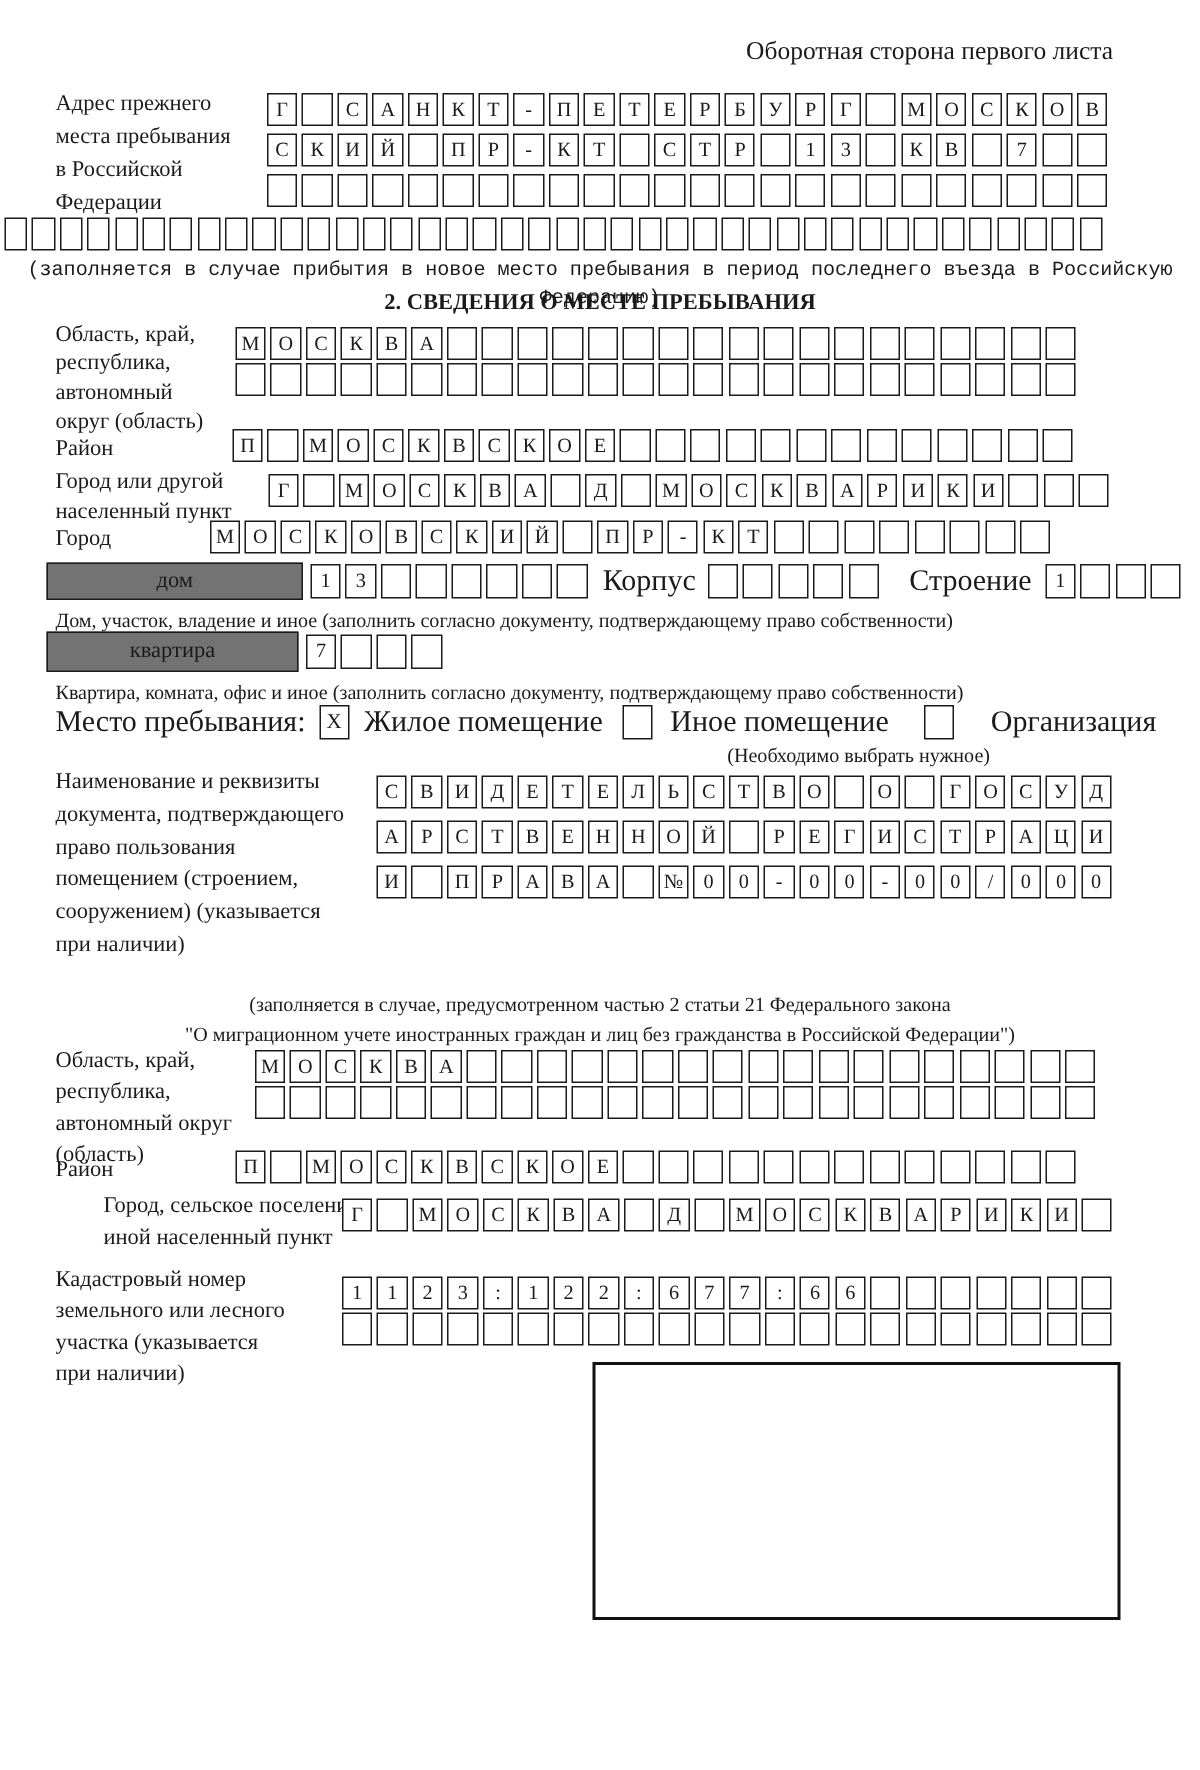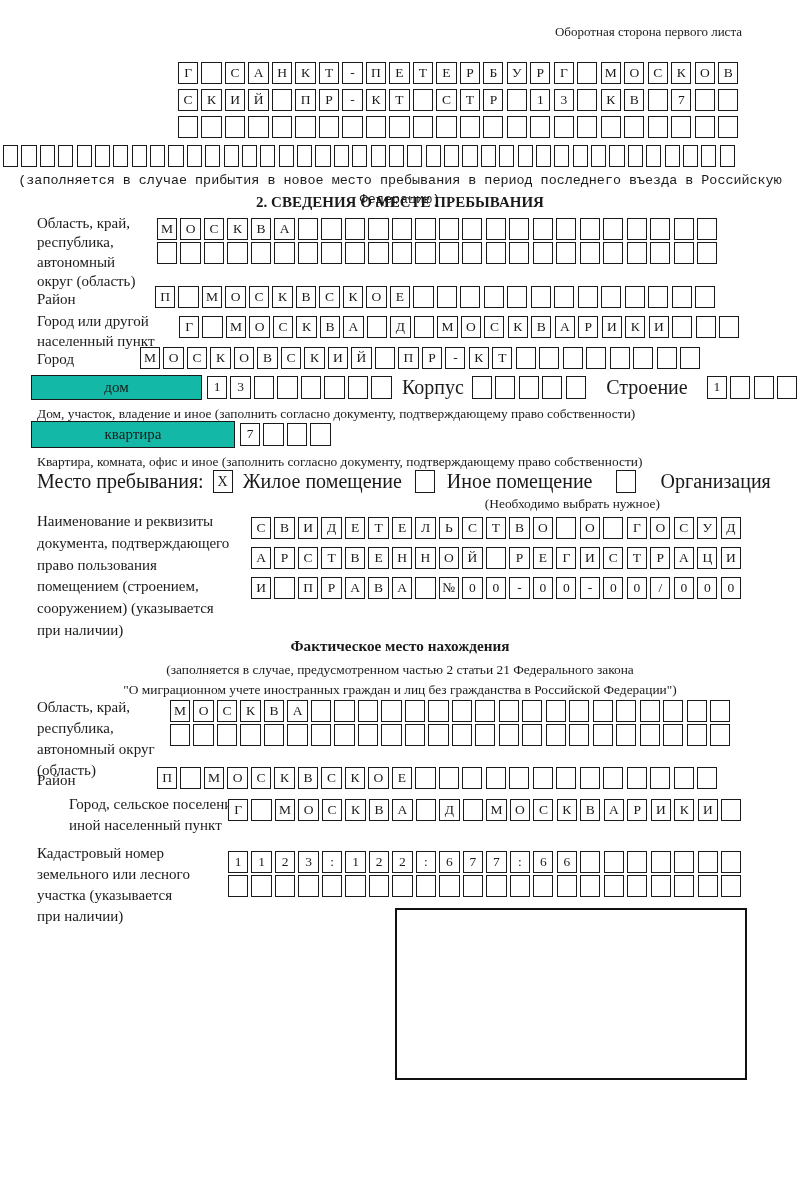--- a/index.html
+++ b/index.html
@@ -18,41 +18,45 @@
   }
   .cell-s{width:15.2px;margin-right:3.2px;}
   .rowgap-wide{margin-bottom:4.6px;}
   .rowgap-tight{margin-bottom:1.6px;}
   .rowgap-doc{margin-bottom:7.6px;}
   .center{width:800px;text-align:center;}
   .note{font-size:13.4px;line-height:19px;}
   .title{font-size:15px;font-weight:bold;}
   .namebox{
     box-sizing:border-box;border:1.7px solid #1a1a1a;display:flex;
-    align-items:center;justify-content:center;font-size:15px;background:#14b8a6;
+    align-items:center;justify-content:center;font-size:15px;background:#737373;
   }
   .inline-row{display:flex;align-items:center;}
   .word{font-size:20px;white-space:nowrap;}
   .checkbox{
     box-sizing:border-box;width:20px;height:23px;border:1.6px solid #1a1a1a;
     display:flex;align-items:center;justify-content:center;font-size:14px;background:#fff;
   }
   .markbox{
     box-sizing:border-box;width:352px;height:172px;border:2px solid #111;background:#fff;
   }
   .markcaption{font-size:14.3px;line-height:19.5px;text-align:center;white-space:pre-line;}
-  .headnote{font-size:13px;font-family:Liberation Serif, serif;}
+  .headnote{font-size:17px;font-family:Liberation Serif, serif;}
 </style>
 </head>
 <body>
 
 <div class="page">
 
   <div class="abs headnote" style="top:24px;right:58px;">Оборотная сторона первого листа</div>
 
+  <div class="abs lbl lbl-tall" style="left:37px;top:58px;width:140px;">Адрес прежнего
+места пребывания
+в Российской
+Федерации</div>
   <div class="abs" style="left:178px;top:62px;">
     <div class="cells rowgap-wide">
         <span class="cell">Г</span>
         <span class="cell"></span>
         <span class="cell">С</span>
         <span class="cell">А</span>
         <span class="cell">Н</span>
         <span class="cell">К</span>
         <span class="cell">Т</span>
         <span class="cell">-</span>
@@ -329,32 +333,32 @@
         <span class="cell"></span>
       </div>
     <div class="word" style="margin:0 8px 0 7px;">Корпус</div>
     <div class="cells">
         <span class="cell"></span>
         <span class="cell"></span>
         <span class="cell"></span>
         <span class="cell"></span>
         <span class="cell"></span>
       </div>
-    <div class="word" style="margin:0 19px 0 17px;text-align:right;">Строение</div>
+    <div class="word" style="margin:0 9px 0 17px;text-align:right;">Строение</div>
     <div class="cells">
         <span class="cell">1</span>
         <span class="cell"></span>
         <span class="cell"></span>
         <span class="cell"></span>
       </div>
   </div>
   <div class="abs note" style="left:37px;top:404px;">Дом, участок, владение и иное (заполнить согласно документу, подтверждающему право собственности)</div>
 
   <div class="abs inline-row" style="left:31px;top:421px;">
-    <div class="namebox" style="width:204px;height:27px;margin-right:5px;text-align:right;">квартира</div>
+    <div class="namebox" style="width:168px;height:27px;margin-right:5px;text-align:right;">квартира</div>
     <div class="cells">
         <span class="cell">7</span>
         <span class="cell"></span>
         <span class="cell"></span>
         <span class="cell"></span>
       </div>
   </div>
   <div class="abs note" style="left:37px;top:452px;">Квартира, комната, офис и иное (заполнить согласно документу, подтверждающему право собственности)</div>
 
   <div class="abs inline-row" style="left:37px;top:470px;">
@@ -439,21 +443,20 @@
         <span class="cell">-</span>
         <span class="cell">0</span>
         <span class="cell">0</span>
         <span class="cell">/</span>
         <span class="cell">0</span>
         <span class="cell">0</span>
         <span class="cell">0</span>
       </div>
   </div>
 
-  <div class="abs center title" style="top:637px;left:0;font-size:15.2px;">Фактическое место нахождения</div>
   <div class="abs center note" style="top:660px;left:0;">(заполняется в случае, предусмотренном частью 2 статьи 21 Федерального закона</div>
   <div class="abs center note" style="top:680px;left:0;">"О миграционном учете иностранных граждан и лиц без гражданства в Российской Федерации")</div>
 
   <div class="abs lbl" style="left:37px;top:697px;width:130px;line-height:21px;">Область, край,
 республика,
 автономный округ
 (область)</div>
   <div class="abs" style="left:170px;top:700px;">
     <div class="cells rowgap-tight">
         <span class="cell">М</span>

